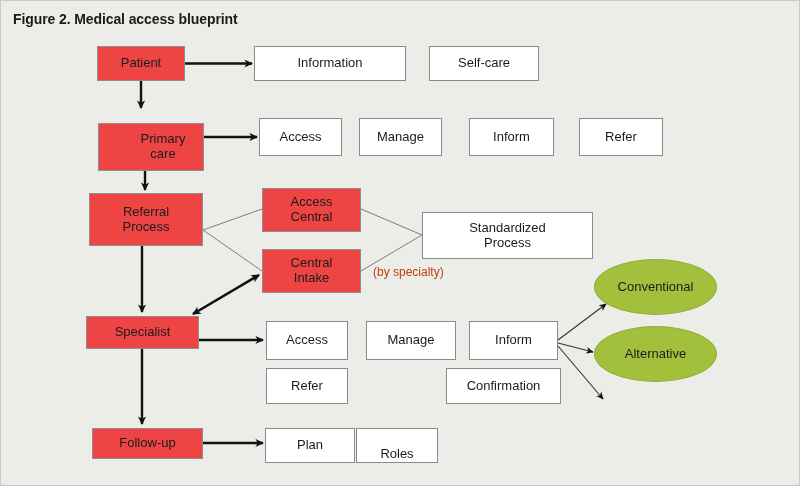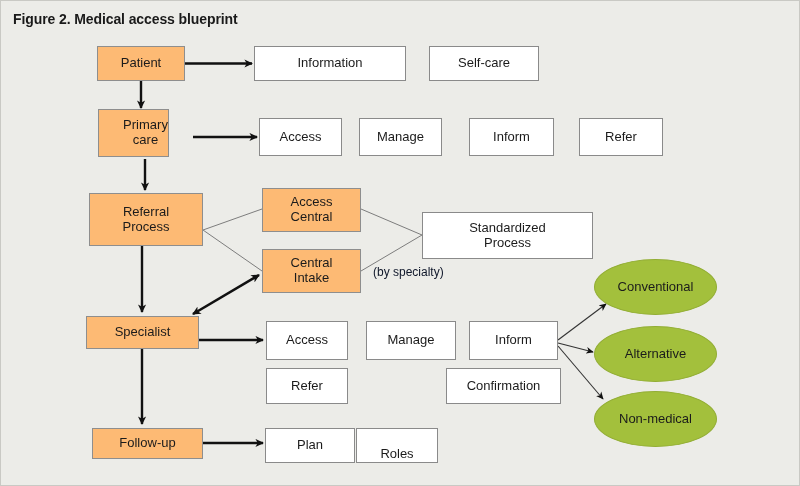--- a/index.html
+++ b/index.html
@@ -32,36 +32,36 @@
     display: flex;
     align-items: center;
     justify-content: center;
     text-align: center;
     font-size: 13px;
     color: #1b1b1b;
     line-height: 1.12;
     white-space: pre-line;
   }
   .node.blue {
-    background: #fdba74;
+    background: #ef4444;
     border: 1px solid #8e8e8e;
   }
   .node.white {
     background: #ffffff;
     border: 1px solid #8a8a8a;
   }
   .node.green {
     background: #a3c03c;
     border: 1px solid #92ad34;
     border-radius: 50%;
   }
   .note {
     position: absolute;
     font-size: 12px;
-    color: #0f172a;
+    color: #c2410c;
   }
   #edge-layer {
     position: absolute;
     left: 0;
     top: 0;
     width: 800px;
     height: 486px;
     pointer-events: none;
   }
 </style>
@@ -111,21 +111,21 @@
 
     <line x1="557" y1="339" x2="605" y2="303" stroke="#333333" stroke-width="1.1" marker-end="url(#ah-thin)"></line>
     <line x1="557" y1="342" x2="592" y2="351" stroke="#333333" stroke-width="1.1" marker-end="url(#ah-thin)"></line>
     <line x1="557" y1="345" x2="602" y2="398" stroke="#333333" stroke-width="1.1" marker-end="url(#ah-thin)"></line>
   </svg>
 
   <div class="node blue" style="left:96px; top:45px; width:88px; height:35px;">
     <span>Patient</span>
   </div>
 
-  <div class="node blue" style="left:97px; top:108px; width:71px; height:48px;padding-left:24px;">
+  <div class="node blue" style="left:97px; top:122px; width:106px; height:48px;padding-left:24px;">
     <span>Primary
 care</span>
   </div>
 
   <div class="node blue" style="left:88px; top:192px; width:114px; height:53px;">
     <span>Referral
 Process</span>
   </div>
 
   <div class="node blue" style="left:85px; top:315px; width:113px; height:33px;">
@@ -192,17 +192,14 @@
   <div class="node white" style="left:355px; top:427px; width:82px; height:35px;align-items:flex-end;">
     <span>Roles</span>
   </div>
 
   <div class="node green" style="left:593px; top:258px; width:123px; height:56px;justify-content:center;">
     <span>Conventional</span>
   </div>
   <div class="node green" style="left:593px; top:325px; width:123px; height:56px;">
     <span>Alternative</span>
   </div>
-  <div class="node green" style="left:593px; top:390px; width:123px; height:56px;">
-    <span>Non-medical</span>
-  </div>
 
 </div>
 
 </body></html>

